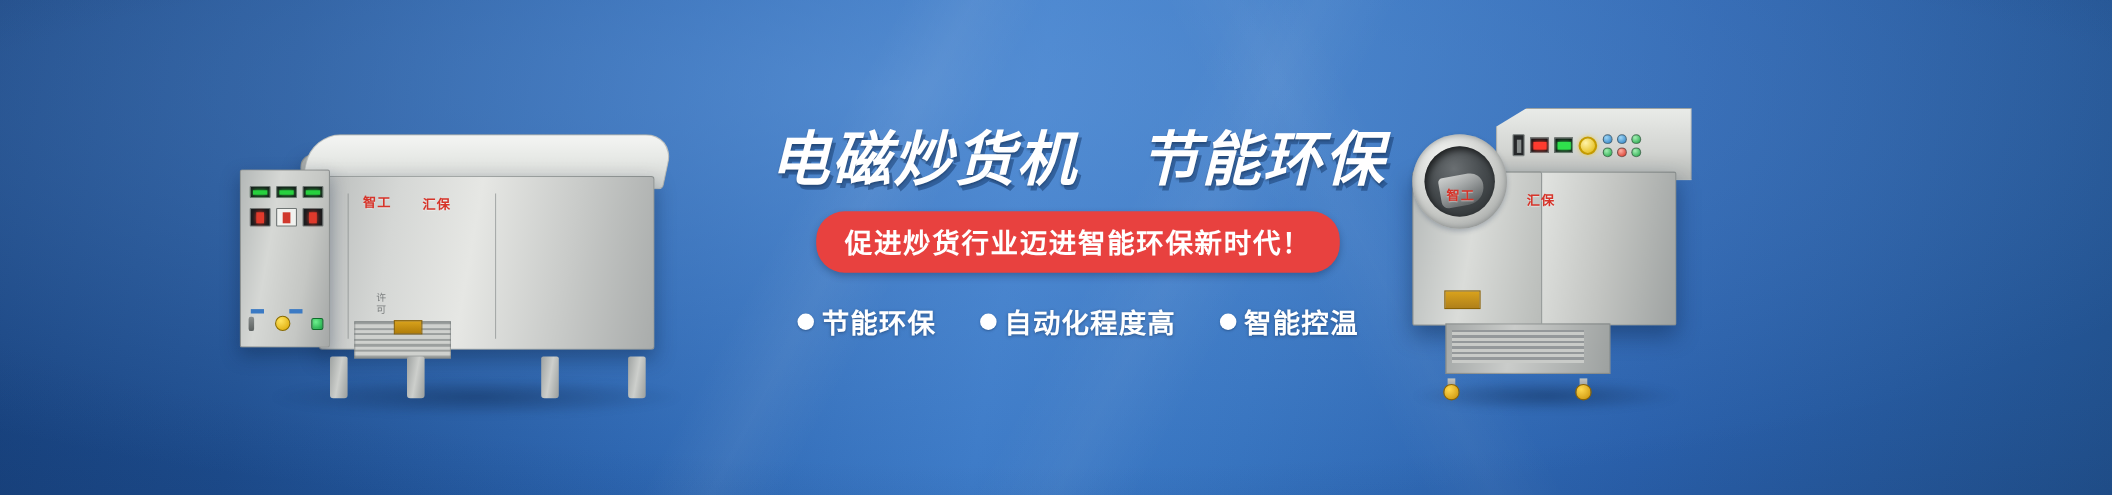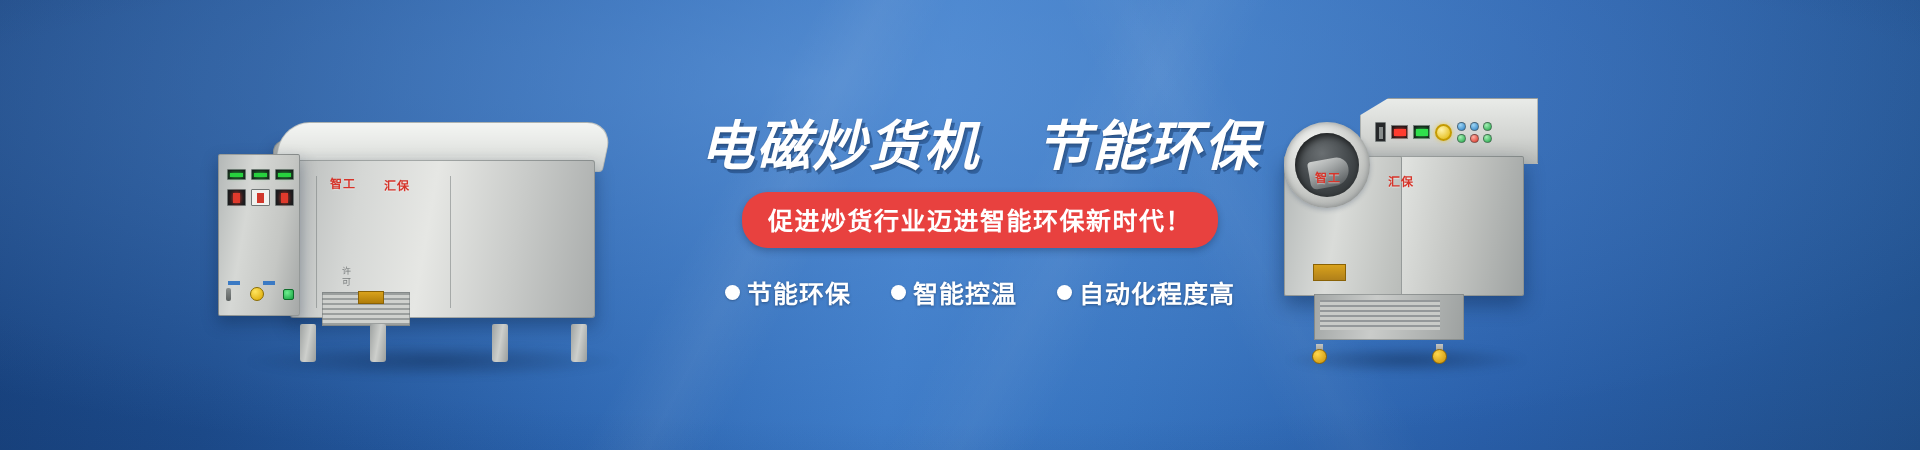--- a/index.html
+++ b/index.html
@@ -379,22 +379,22 @@
       <div class="badge">促进炒货行业迈进智能环保新时代！</div>
     </div>
 
     <div class="features">
       <div class="feature">
         <span class="dot"></span>
         <span class="feature-label">节能环保</span>
       </div>
       <div class="feature">
         <span class="dot"></span>
-        <span class="feature-label">智能控温</span>
+        <span class="feature-label">自动化程度高</span>
       </div>
       <div class="feature">
         <span class="dot"></span>
-        <span class="feature-label">自动化程度高</span>
+        <span class="feature-label">智能控温</span>
       </div>
     </div>
 
   </div>
 </div>
 
 </body></html>

